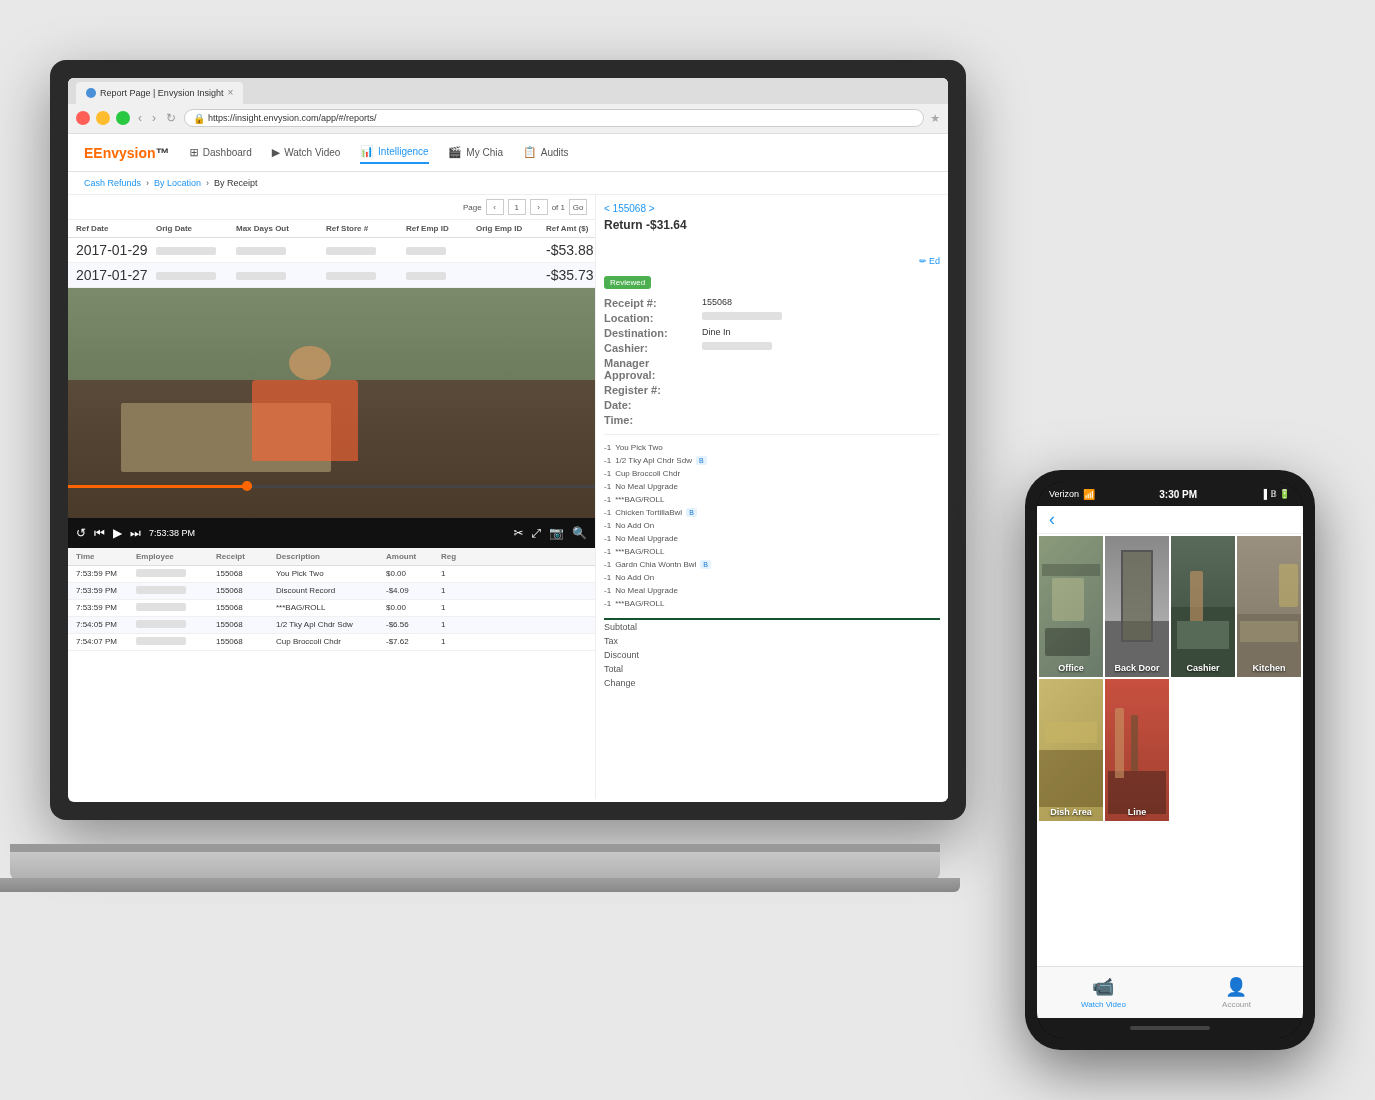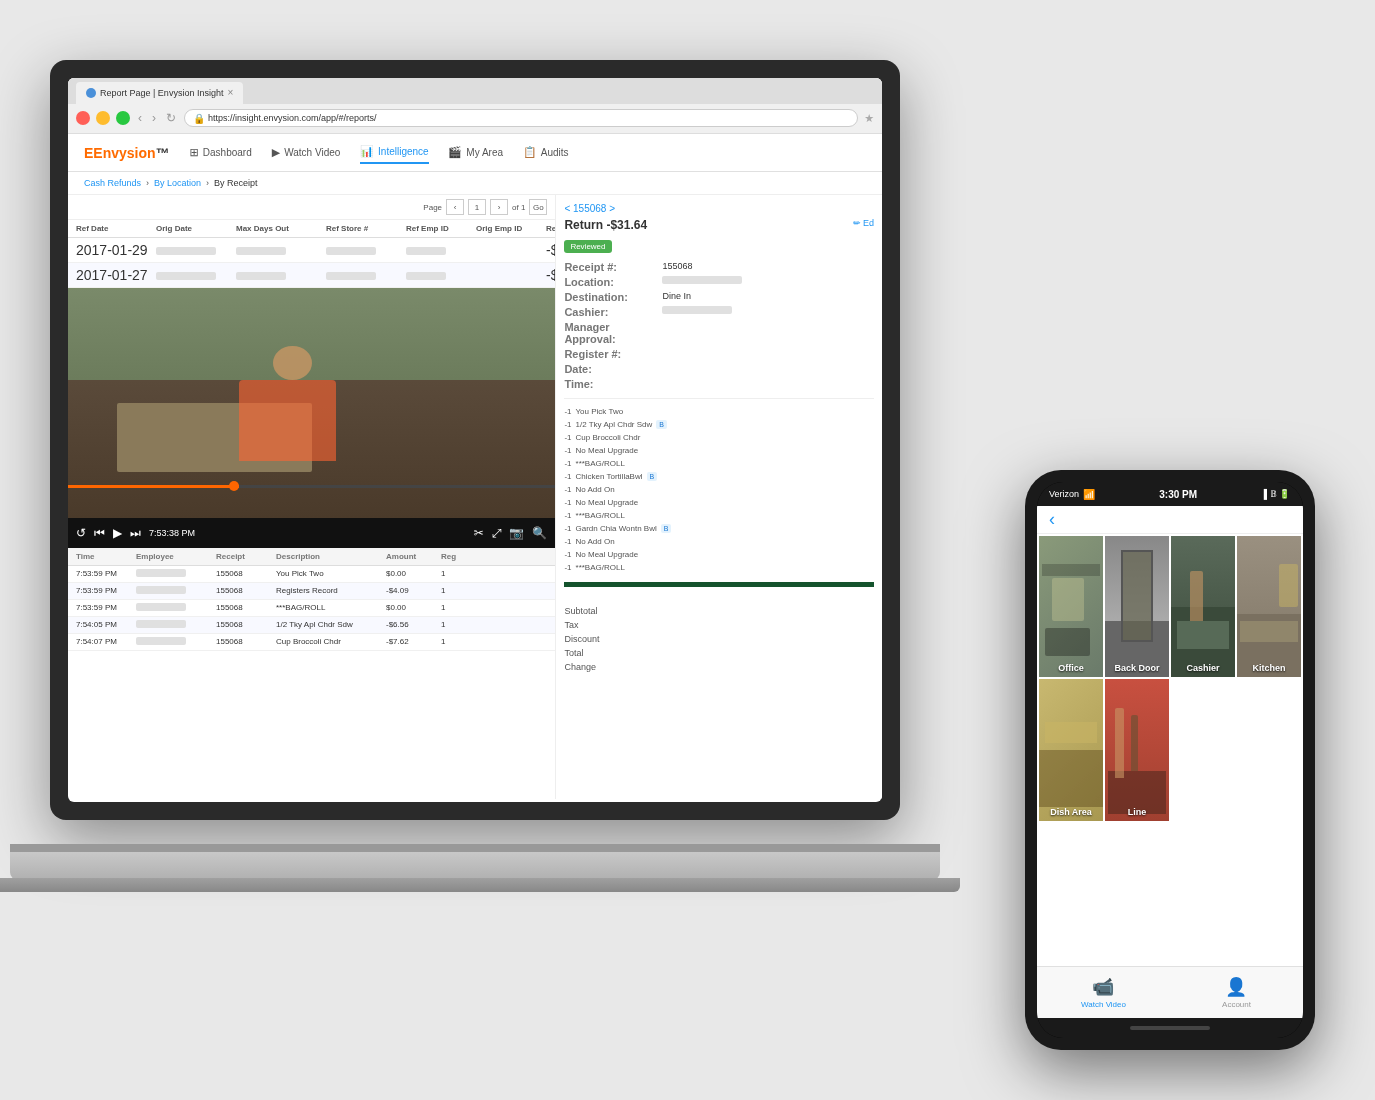--- a/index.html
+++ b/index.html
@@ -31,21 +31,21 @@
       left: 50px;
       top: 60px;
       width: 900px;
       height: 900px;
     }
 
     .laptop-body {
       position: absolute;
       top: 0;
       left: 0;
-      width: 850px;
+      width: 916px;
       height: 760px;
       background: #2a2a2a;
       border-radius: 16px;
       padding: 18px;
       box-shadow: 0 20px 60px rgba(0,0,0,0.4);
     }
 
     .laptop-screen {
       width: 100%;
       height: 100%;
@@ -531,22 +531,22 @@
     .item-badge {
       background: #e3f2fd;
       color: #1976d2;
       font-size: 7px;
       padding: 1px 3px;
       border-radius: 2px;
     }
 
     .receipt-totals {
       margin-top: 8px;
-      border-top: 5px solid #14532d;
-      padding-top: 17px;
+      border-top: 2px solid #14532d;
+      padding-top: 0;
     }
 
     .total-row {
       display: flex;
       justify-content: space-between;
       font-size: 9px;
       color: #555;
       padding: 2px 0;
     }
 
@@ -724,20 +724,21 @@
       width: 90%;
       height: 8%;
       background: rgba(0,0,0,0.2);
     }
 
     
     .receipt-actions {
       display: flex;
       gap: 6px;
       margin-bottom: 6px;
+      margin-top: 38px;
     }
 
     .receipt-action-btn {
       font-size: 9px;
       color: #2196f3;
       cursor: pointer;
       display: flex;
       align-items: center;
       gap: 2px;
     }
@@ -785,21 +786,21 @@
           <div class="nav-item">
             <span class="nav-icon">▶</span>
             <span>Watch Video</span>
           </div>
           <div class="nav-item active">
             <span class="nav-icon">📊</span>
             <span>Intelligence</span>
           </div>
           <div class="nav-item">
             <span class="nav-icon">🎬</span>
-            <span>My Area</span>
+            <span>My Chia</span>
           </div>
           <div class="nav-item">
             <span class="nav-icon">📋</span>
             <span>Audits</span>
           </div>
         </div>
 
         <div class="breadcrumb">
           <span>Cash Refunds</span>
           &nbsp;›&nbsp;
@@ -909,21 +910,21 @@
                 <div class="trans-cell"><span class="blurred" style="width:50px;"></span></div>
                 <div class="trans-cell">155068</div>
                 <div class="trans-cell">You Pick Two</div>
                 <div class="trans-cell">$0.00</div>
                 <div class="trans-cell">1</div>
               </div>
               <div class="trans-row" style="background:#f8f9ff;">
                 <div class="trans-cell">7:53:59 PM</div>
                 <div class="trans-cell"><span class="blurred" style="width:50px;"></span></div>
                 <div class="trans-cell">155068</div>
-                <div class="trans-cell">Registers Record</div>
+                <div class="trans-cell">Discount Record</div>
                 <div class="trans-cell">-$4.09</div>
                 <div class="trans-cell">1</div>
               </div>
               <div class="trans-row">
                 <div class="trans-cell">7:53:59 PM</div>
                 <div class="trans-cell"><span class="blurred" style="width:50px;"></span></div>
                 <div class="trans-cell">155068</div>
                 <div class="trans-cell">***BAG/ROLL</div>
                 <div class="trans-cell">$0.00</div>
                 <div class="trans-cell">1</div>

